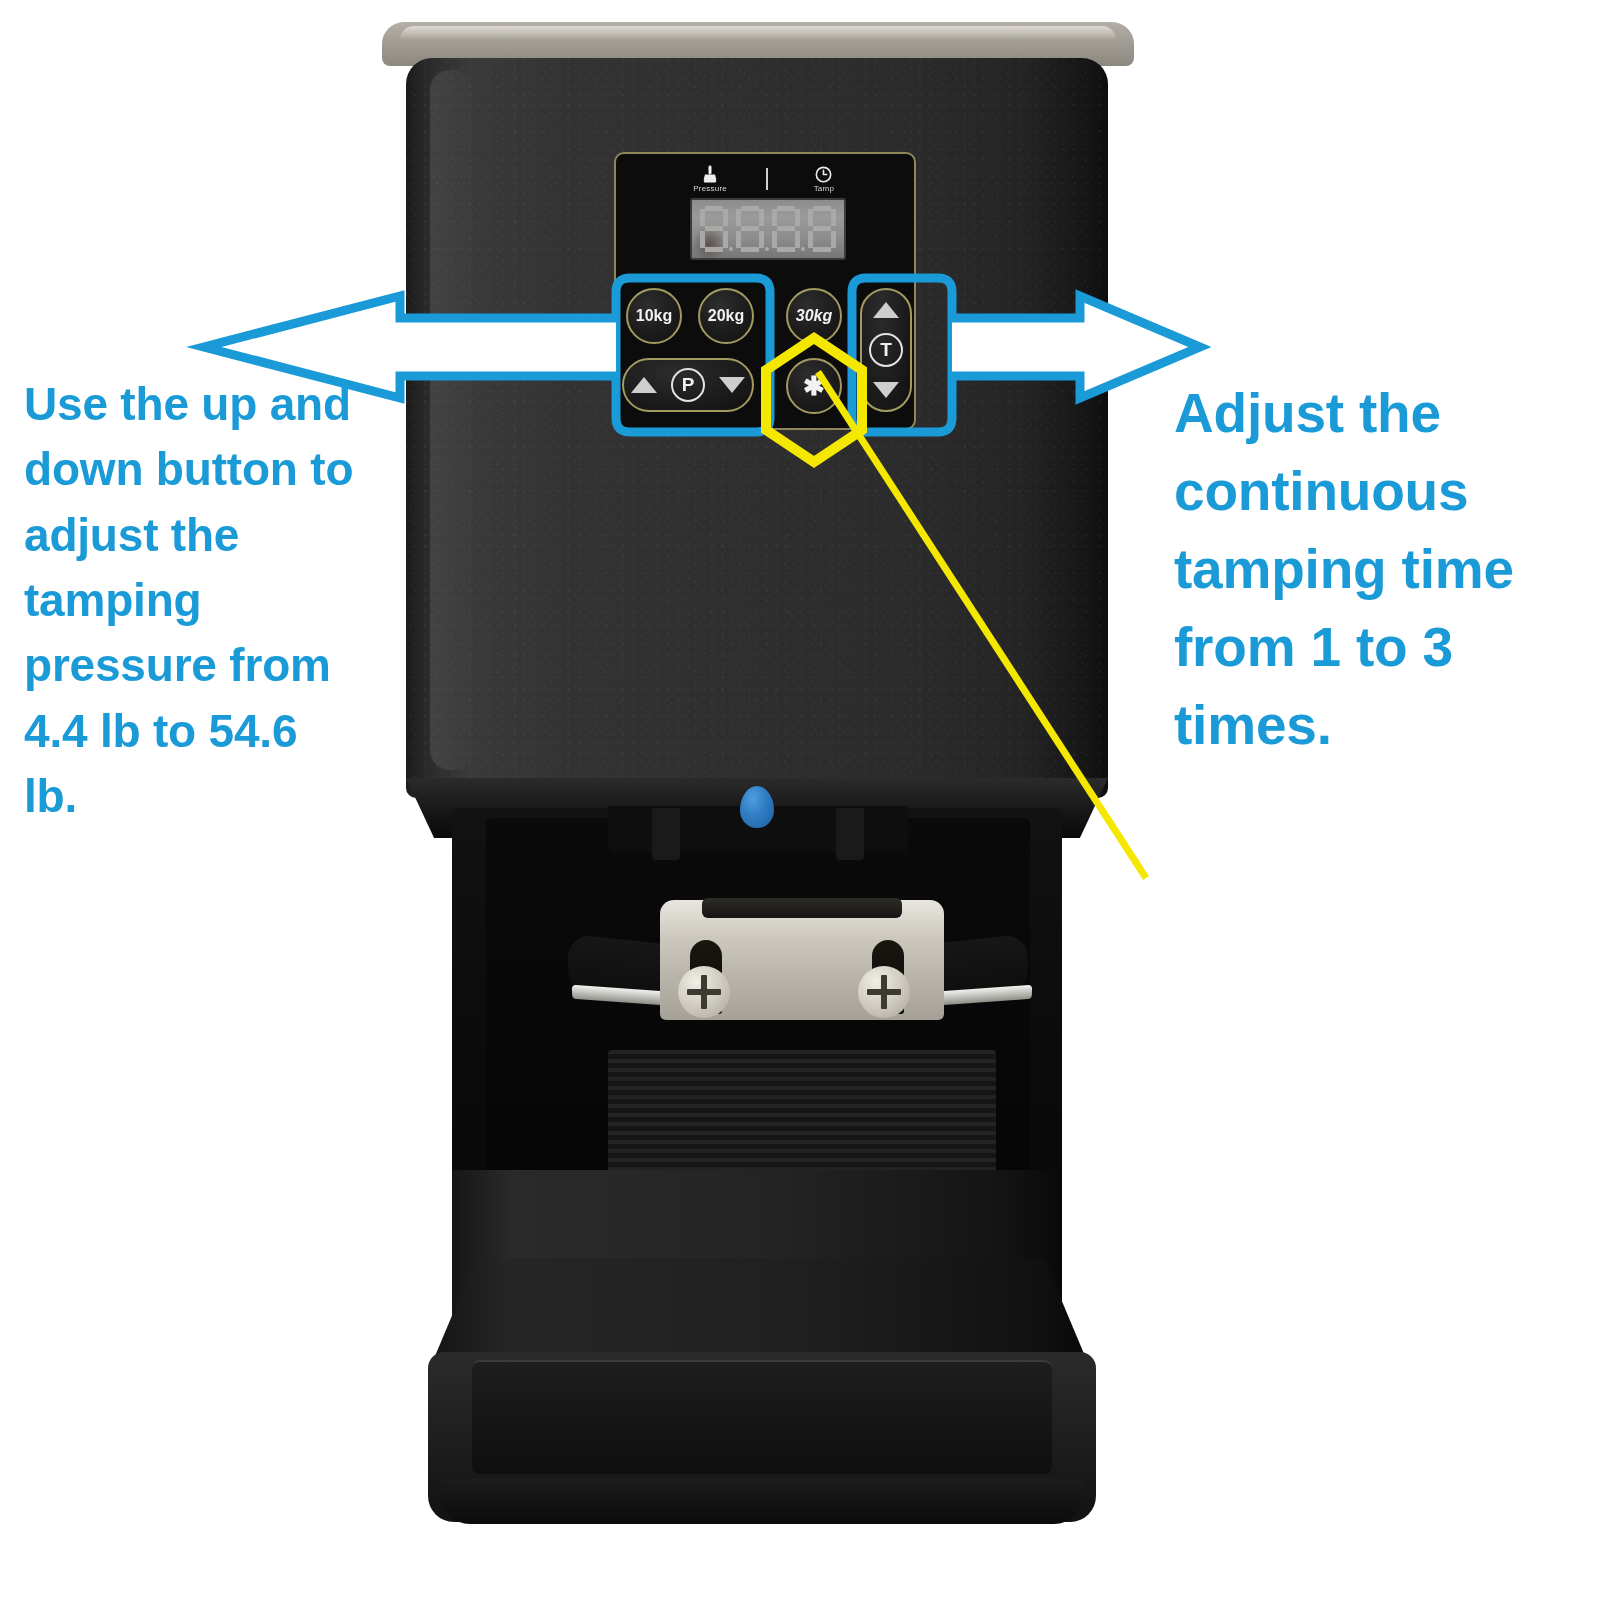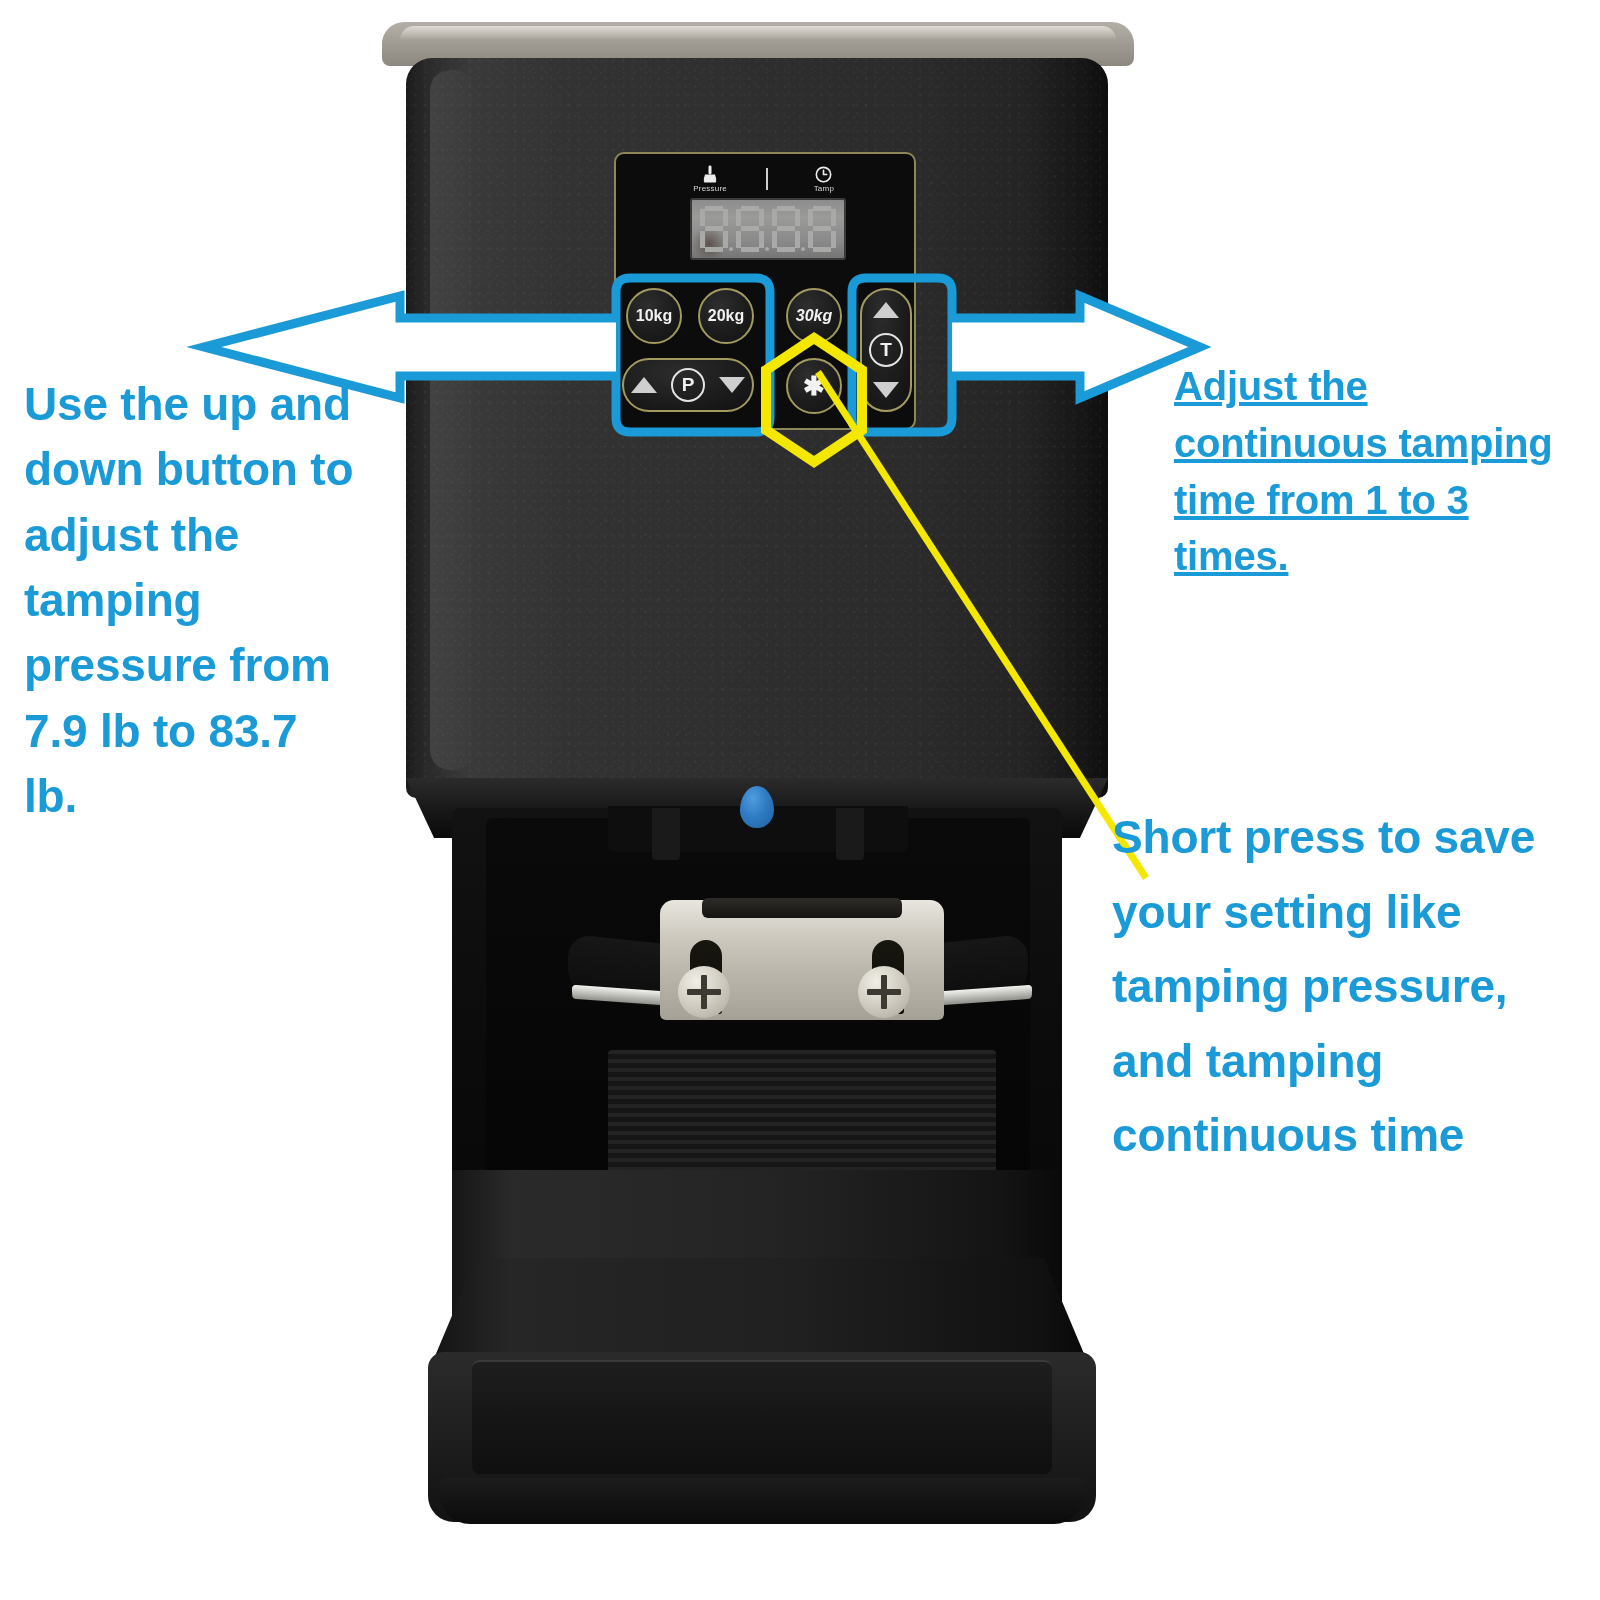--- a/index.html
+++ b/index.html
@@ -332,21 +332,21 @@
   
   .callout {
     position:absolute;
     color: #1a9ad7;
     font-family:"Liberation Sans", sans-serif;
     font-weight: bold;
     line-height: 1.42;
     letter-spacing: -0.2px;
   }
   #text-left   { left: 24px;   top: 372px;  width: 330px; font-size: 46px; }
-  #text-right-top { left: 1174px; top: 358px; width: 414px; font-size: 40px; text-decoration: underline; }
+  #text-right-top { left: 1174px; top: 374px; width: 414px; font-size: 55px; }
   #text-right-bottom { left: 1112px; top: 800px; width: 450px; font-size: 46px; line-height: 1.62; }
 </style>
 </head>
 <body>
 
 <div id="stage">
 
   <div id="machine">
     <div class="top-cap"></div>
     <div class="top-cap-shine"></div>
@@ -485,19 +485,18 @@
 
     <path d="M616 318 L400 318 L400 296 L204 347 L400 398 L400 376 L616 376" fill="#ffffff" stroke="#1a9ad7" stroke-width="9" stroke-linejoin="miter"></path>
 
     <path d="M952 318 L1080 318 L1080 296 L1200 347 L1080 398 L1080 376 L952 376" fill="#ffffff" stroke="#1a9ad7" stroke-width="9" stroke-linejoin="miter"></path>
 
     <path d="M814 338 L862 370 L862 430 L814 462 L766 430 L766 370 Z" fill="none" stroke="#f5e800" stroke-width="10" stroke-linejoin="miter"></path>
 
     <line x1="818" y1="372" x2="1146" y2="878" stroke="#f5e800" stroke-width="7"></line>
   </svg>
 
-  <div class="callout" id="text-left">Use the up and down button to adjust the tamping pressure from 7.9 lb to 83.7 lb.</div>
+  <div class="callout" id="text-left">Use the up and down button to adjust the tamping pressure from 4.4 lb to 54.6 lb.</div>
 
   <div class="callout" id="text-right-top">Adjust the continuous tamping time from 1 to 3 times.</div>
 
-  <div class="callout" id="text-right-bottom">Short press to save your setting like tamping pressure, and tamping continuous time</div>
 
 </div>
 
 </body></html>

